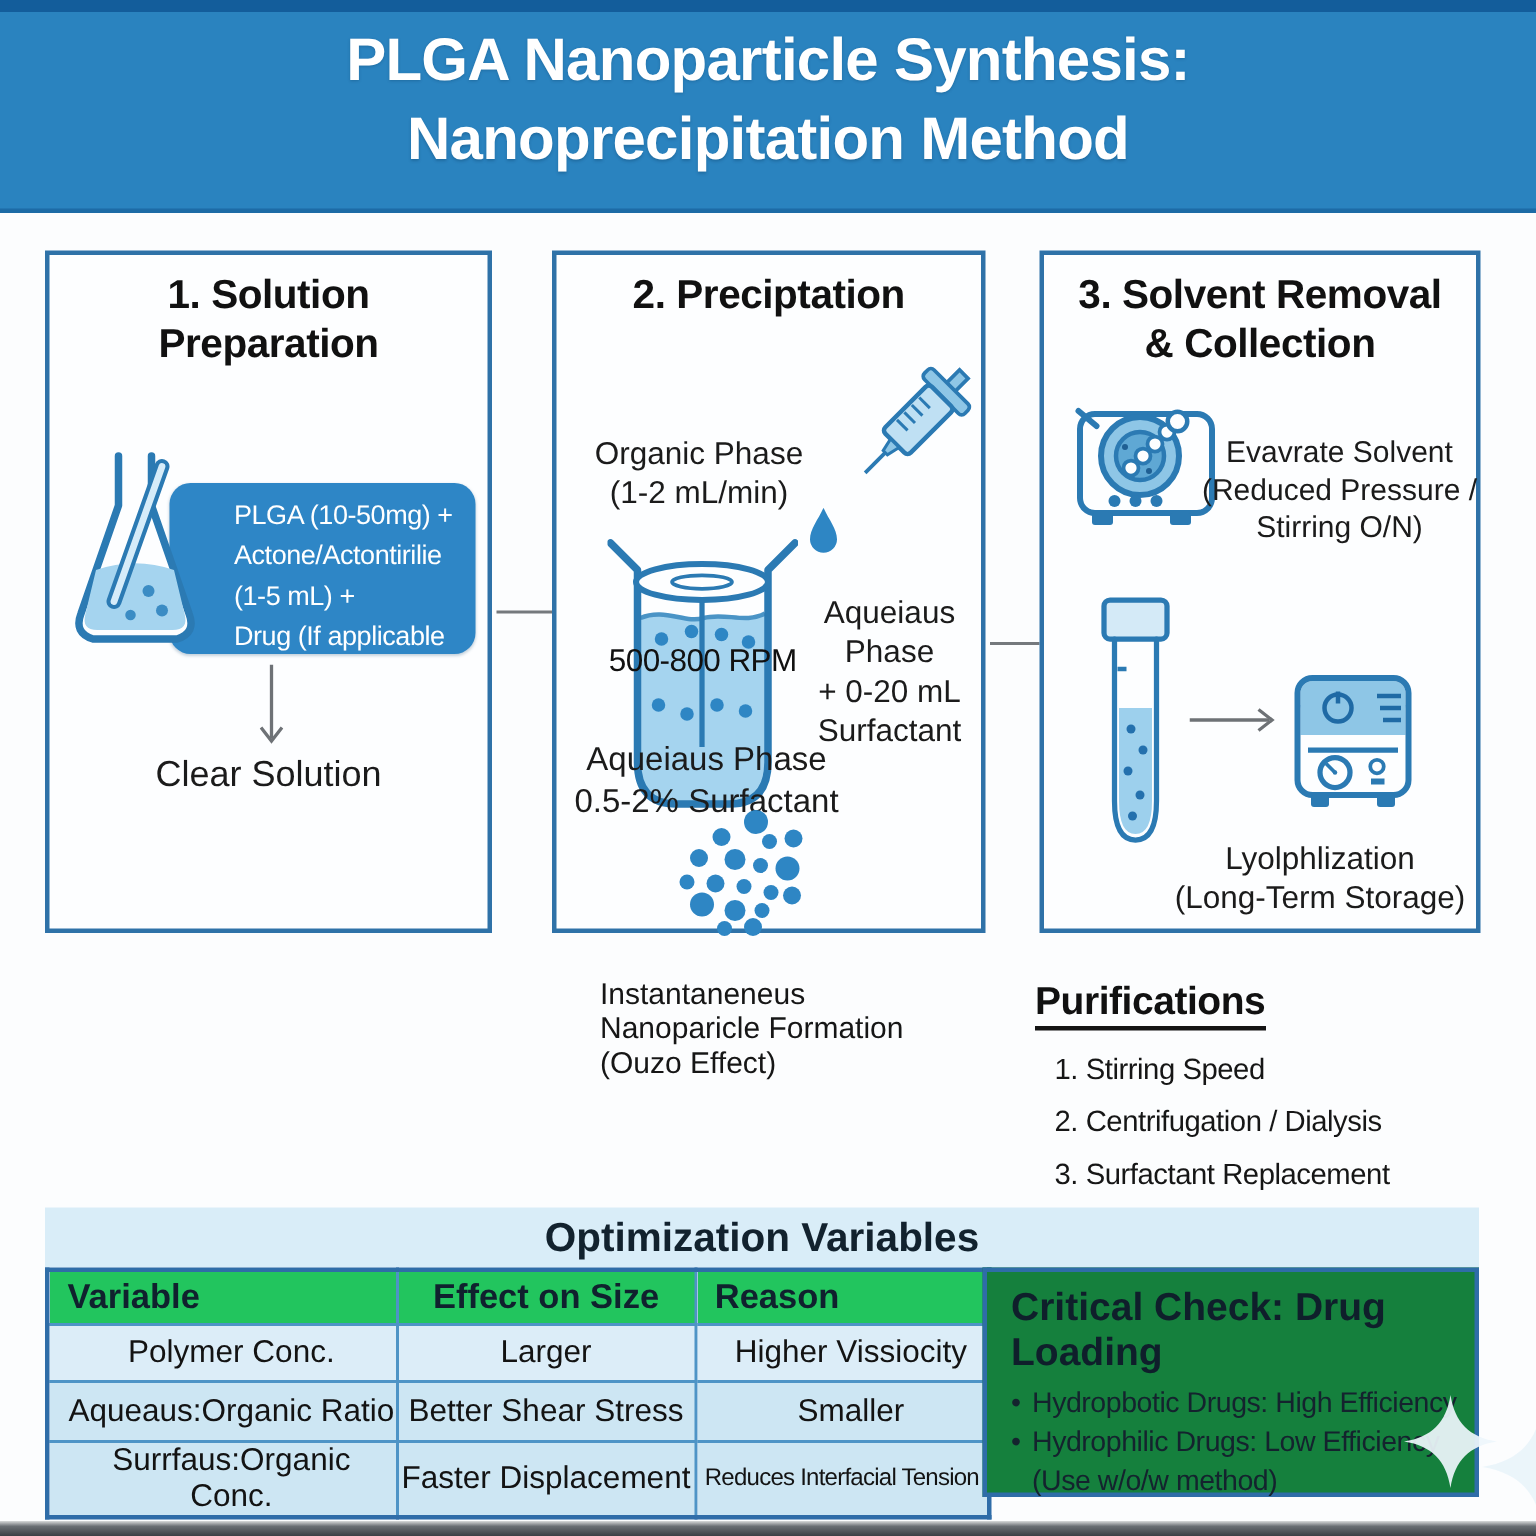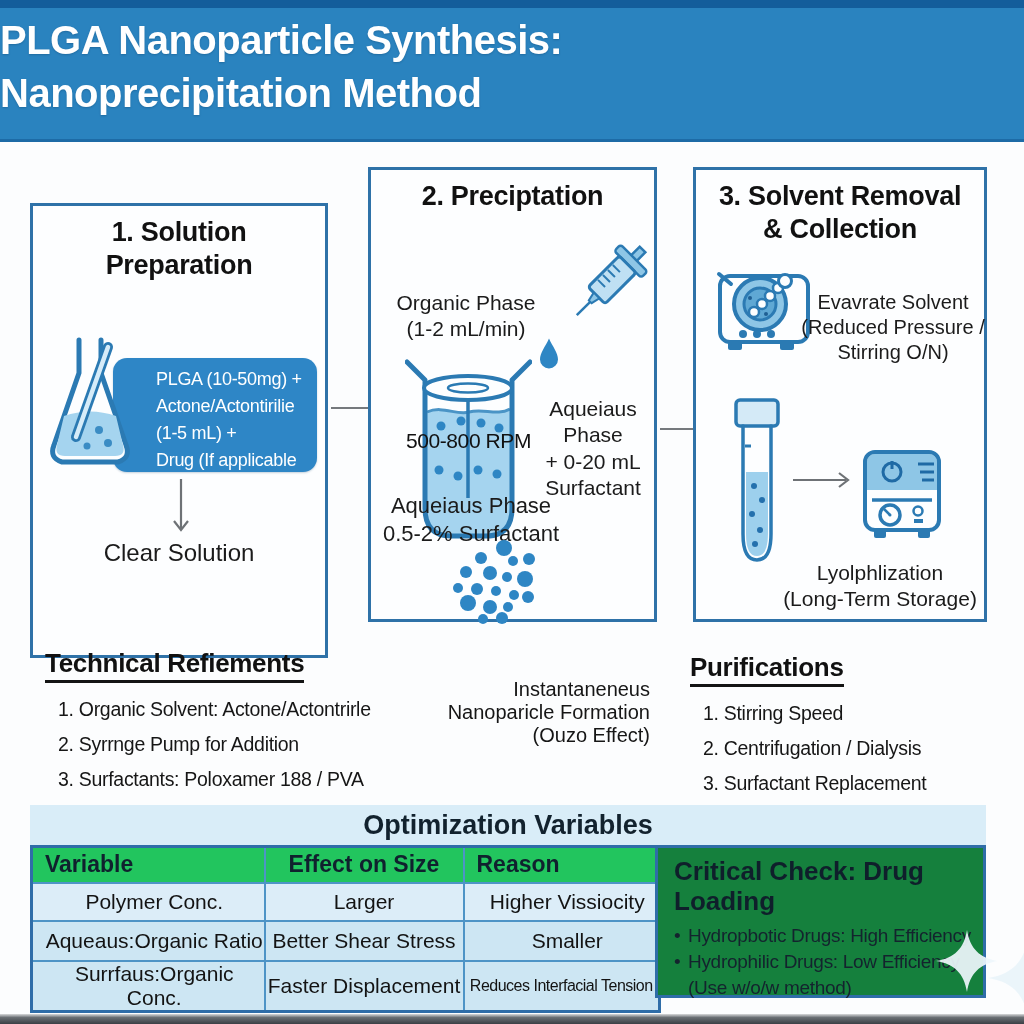--- a/index.html
+++ b/index.html
@@ -6,27 +6,27 @@
   html,body { background:#e9edf0; }
   .page {
     position:relative; width:1024px; height:1024px; overflow:hidden;
     background:#fcfdfe; font-family:"Liberation Sans", sans-serif; color:#1b1b1b;
   }
 
   
   .banner { position:absolute; left:0; top:0; width:1024px; height:142px;
             background:#2a83bf; border-bottom:3px solid #1d6ba6; }
   .banner-strip { position:absolute; left:0; top:0; width:1024px; height:8px; background:#135d9b; }
-  .banner-title { position:absolute; left:0; top:14px; width:1024px; 
+  .banner-title { position:absolute; left:0; top:14px; width:1024px; text-align:center;
     color:#ffffff; font-size:40px; font-weight:bold; line-height:1.32; letter-spacing:-0.5px;
     white-space:pre-line; text-shadow:0 1px 2px rgba(0,40,70,.25); }
 
   
   .panel { position:absolute; top:167px; height:455px; background:#fdfeff; border:3px solid #2f72a8; }
-  .panel1 { left:30px;  width:298px;margin-top:36px; }
+  .panel1 { left:30px;  width:298px; }
   .panel2 { left:368px; width:289px; }
   .panel3 { left:693px; width:294px; }
   .panel-title { position:absolute; left:0; top:10px; width:100%; text-align:center;
     font-size:27px; font-weight:bold; line-height:1.22; letter-spacing:-0.3px; color:#111;
     white-space:pre-line; }
 
   
   .reagent-box { position:absolute; left:80px; top:152px; width:204px; height:114px;
     background:#2e86c6; border-radius:14px; box-shadow:0 1px 2px rgba(30,80,120,.25); }
   .reagent-text { position:absolute; left:43px; top:8px; width:158px; color:#ffffff;
@@ -65,21 +65,21 @@
   .c6 { left:696px; top:318px; width:19px; height:2px; }
   .c7 { left:715px; top:469px; width:21px; height:2px; }
 
   
   .sec-title { font-size:26px; font-weight:bold; color:#111; letter-spacing:-0.3px;
     border-bottom:3px solid #141414; padding-bottom:1px; display:inline-block; }
   .tech  { position:absolute; left:45px;  top:648px; }
   .purif { position:absolute; left:690px; top:652px; }
   .list { list-style:none; margin-top:9px; margin-left:13px; }
   .list li { font-size:19.5px; letter-spacing:-0.3px; line-height:35px; color:#161616; }
-  .ouzo { position:absolute; left:400px; top:678px; width:250px; text-align:right;
+  .ouzo { position:absolute; left:400px; top:652px; width:250px; text-align:left;
     font-size:20px; line-height:1.16; color:#161616; white-space:pre-line; }
 
   
   .band { position:absolute; left:30px; top:805px; width:956px; height:40px; background:#d9edf8; }
   .band-title { width:100%; text-align:center; line-height:40px; font-size:27px; font-weight:bold; color:#12222e; }
   .opt-table { position:absolute; left:30px; top:845px; width:628px; border-collapse:collapse;
     table-layout:fixed; border:3px solid #2f6da8; }
   .opt-table th, .opt-table td { border:2px solid #4e94c6; overflow:hidden; }
   .opt-table th { height:36px; background:#22c55e; font-size:23px; font-weight:bold; color:#10212e; }
   .opt-table td { font-size:21px; color:#131313;text-align:center; }
@@ -288,28 +288,20 @@
       <circle cx="56" cy="61" r="4.5" fill="none" stroke="#2b7ab3" stroke-width="2.5"></circle>
       <rect x="52" y="69" width="9" height="4" fill="#2b7ab3"></rect>
       <rect x="12" y="80" width="12" height="8" rx="2" fill="#2b7ab3"></rect>
       <rect x="56" y="80" width="12" height="8" rx="2" fill="#2b7ab3"></rect>
     </svg>
 
     <p class="note lyo">Lyolphlization
 (Long-Term Storage)</p>
   </section>
 
-  <section class="tech">
-    <h3 class="sec-title">Technical Refiements</h3>
-    <ol class="list">
-      <li>1. Organic Solvent: Actone/Actontrirle</li>
-      <li>2. Syrrnge Pump for Addition</li>
-      <li>3. Surfactants: Poloxamer 188 / PVA</li>
-    </ol>
-  </section>
 
   <p class="ouzo">Instantaneneus
 Nanoparicle Formation
 (Ouzo Effect)</p>
 
   <section class="purif">
     <h3 class="sec-title">Purifications</h3>
     <ol class="list">
       <li>1. Stirring Speed</li>
       <li>2. Centrifugation / Dialysis</li>

